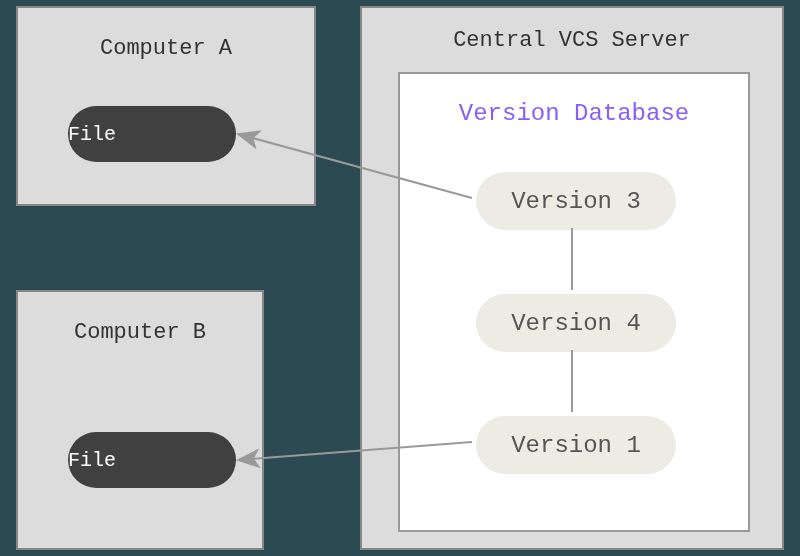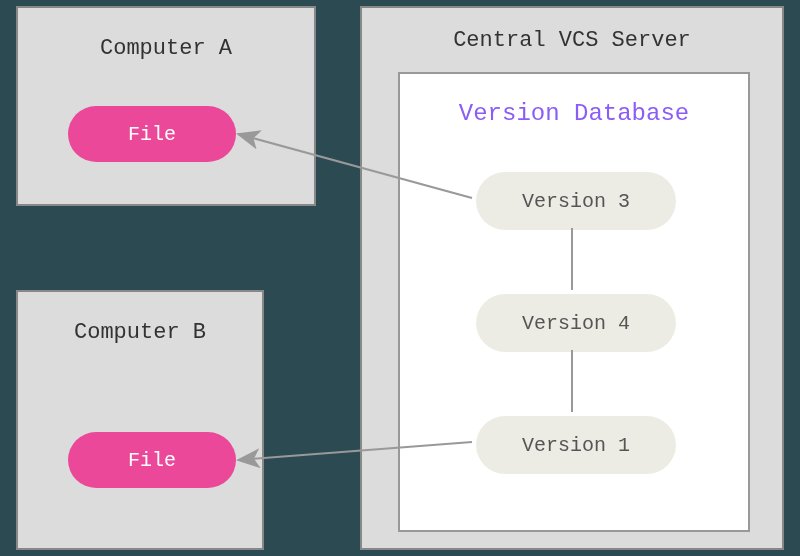--- a/index.html
+++ b/index.html
@@ -23,27 +23,27 @@
     font-size: 22px;
     color: #333;
     padding-top: 28px;
   }
   .server .box-title { padding-top: 20px; }
   .file-pill {
     position: absolute;
     left: 50px;
     width: 168px;
     height: 56px;
-    background: #ec4899;
+    background: #404040;
     border-radius: 28px;
     color: #fff;
     font-size: 20px;
     display: flex;
     align-items: center;
-    justify-content: center;
+    justify-content: flex-start;
   }
   .computer-a .file-pill { top: 98px; }
   .computer-b .file-pill { top: 140px; }
   .db-box {
     position: absolute;
     left: 36px;
     top: 64px;
     width: 352px;
     height: 460px;
     background: #fff;
@@ -56,21 +56,21 @@
     padding-top: 26px;
   }
   .version-pill {
     position: absolute;
     left: 76px;
     width: 200px;
     height: 58px;
     background: #edece4;
     border-radius: 29px;
     color: #555;
-    font-size: 20px;
+    font-size: 24px;
     display: flex;
     align-items: center;
     justify-content: center;
   }
   .v3 { top: 98px; }
   .v2 { top: 220px; }
   .v1 { top: 342px; }
   .svg-overlay {
     position: absolute;
     left: 0; top: 0;

